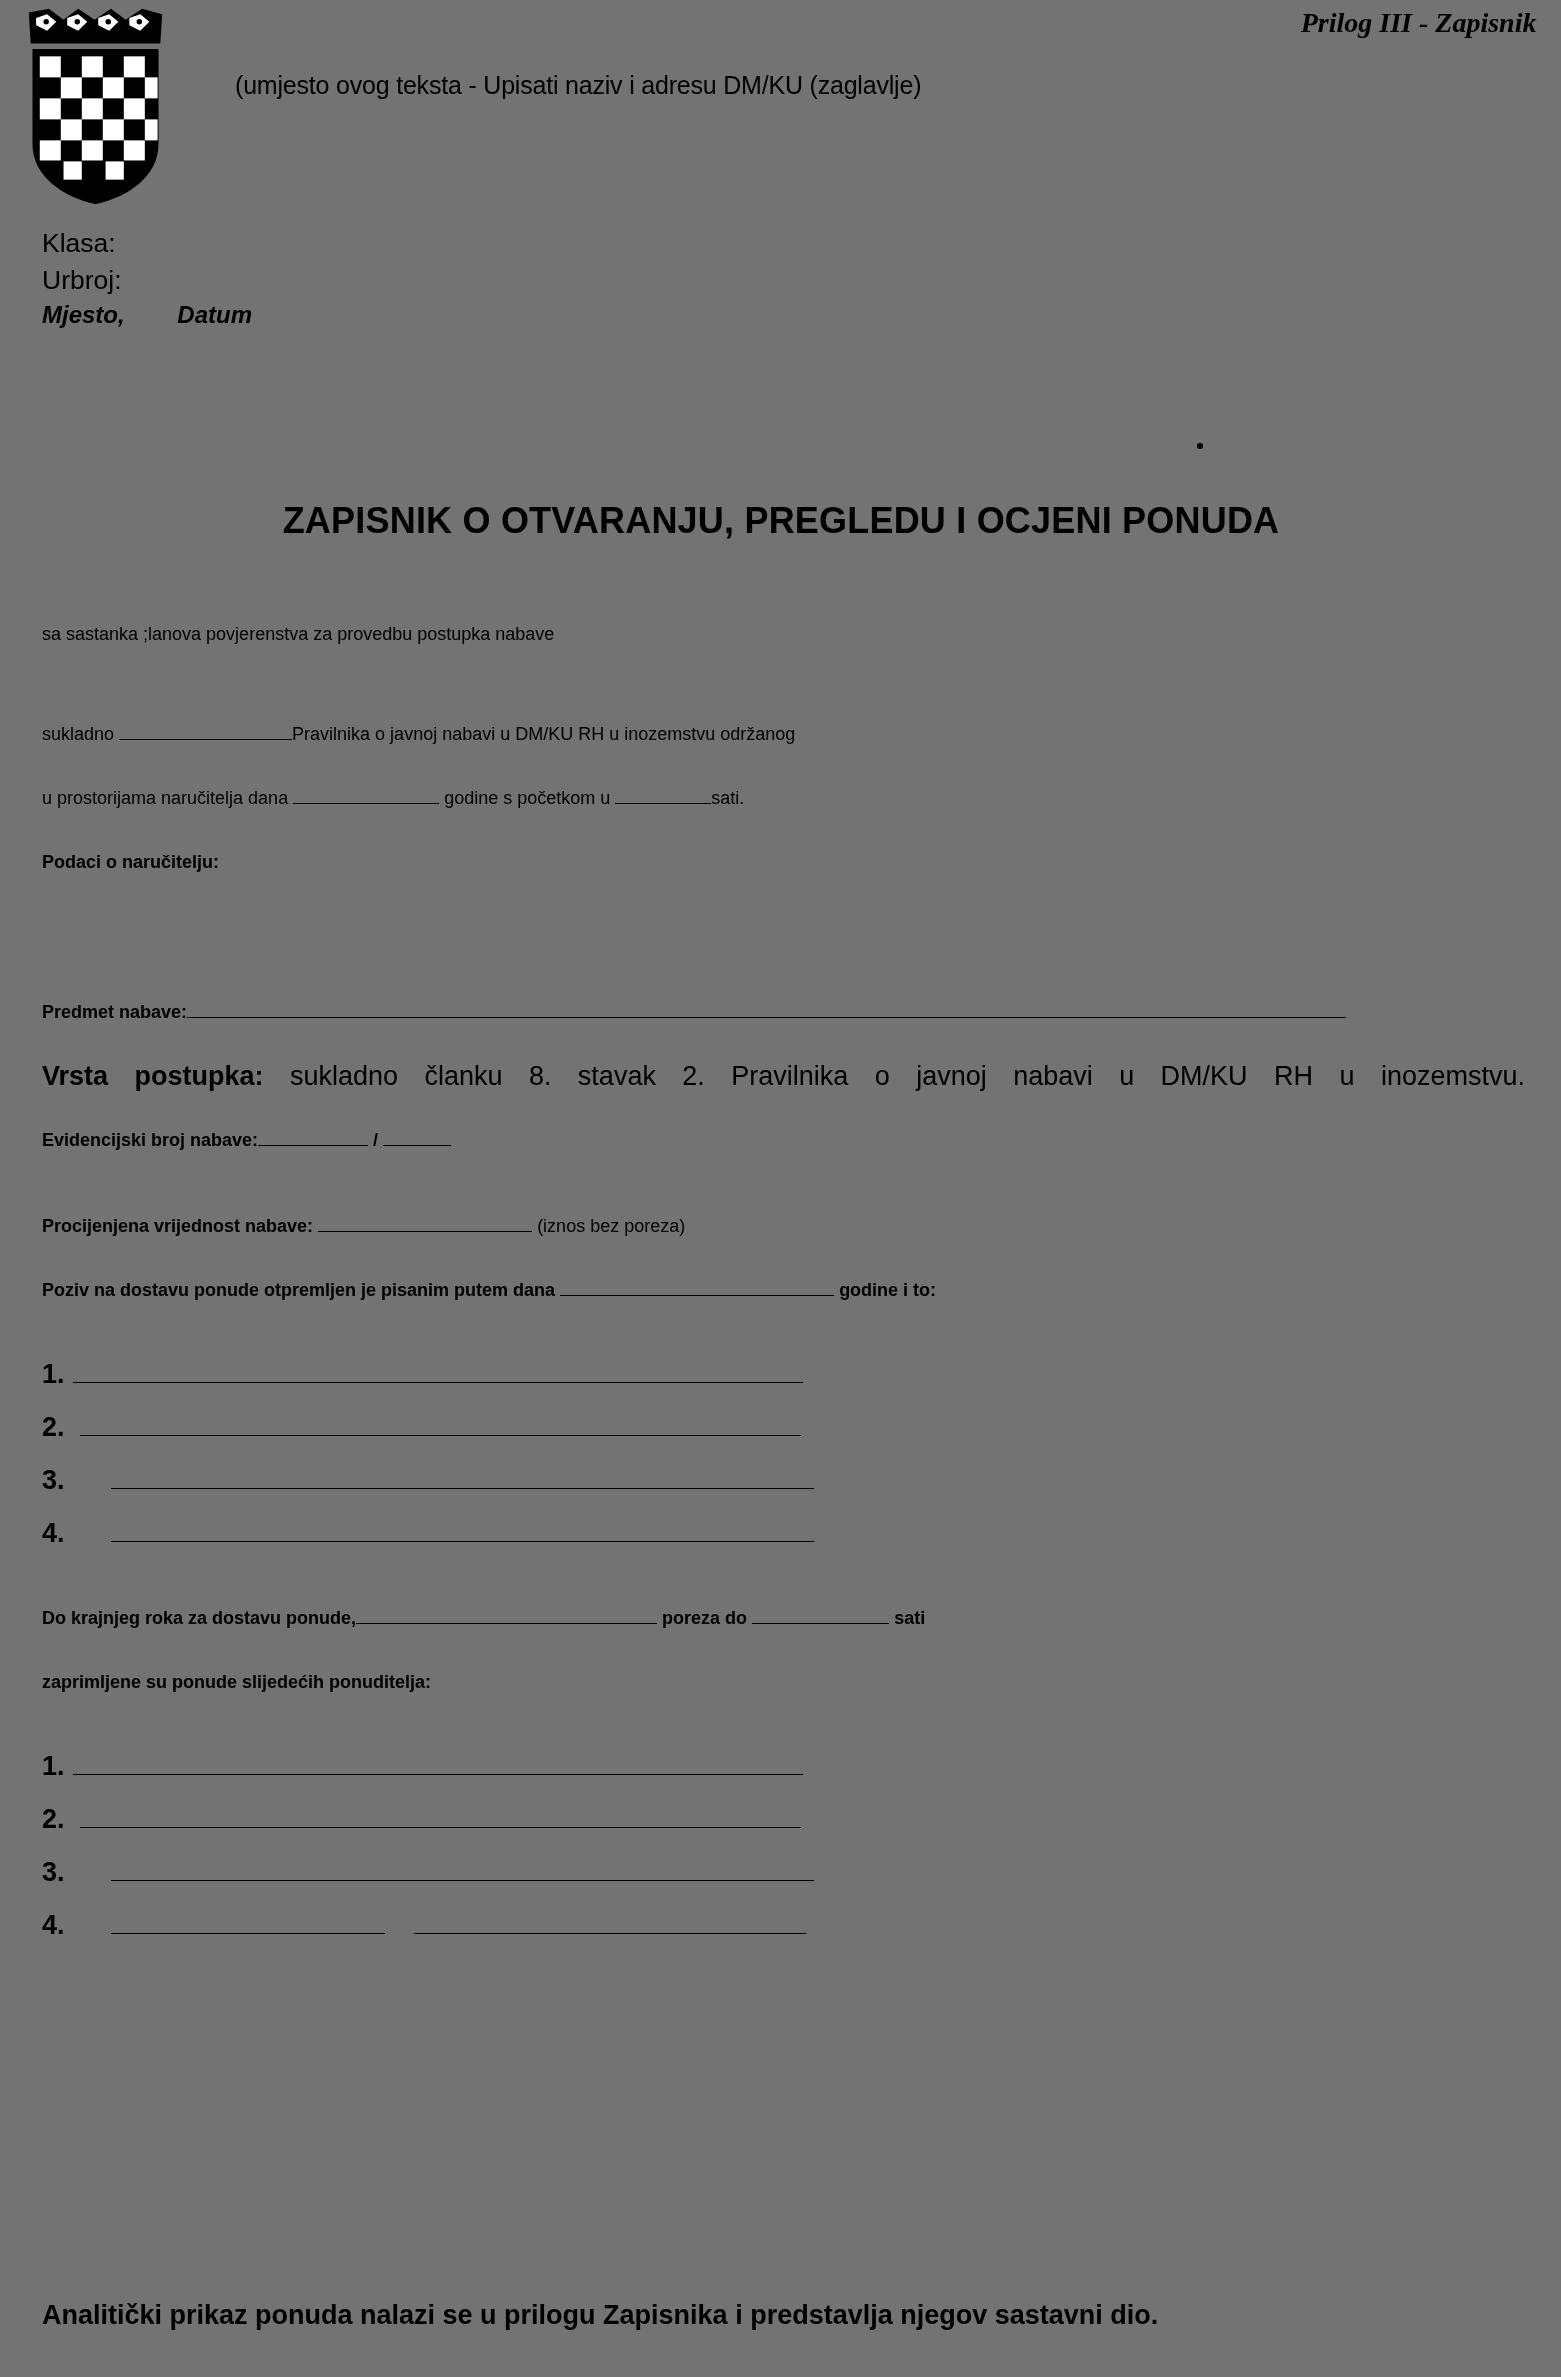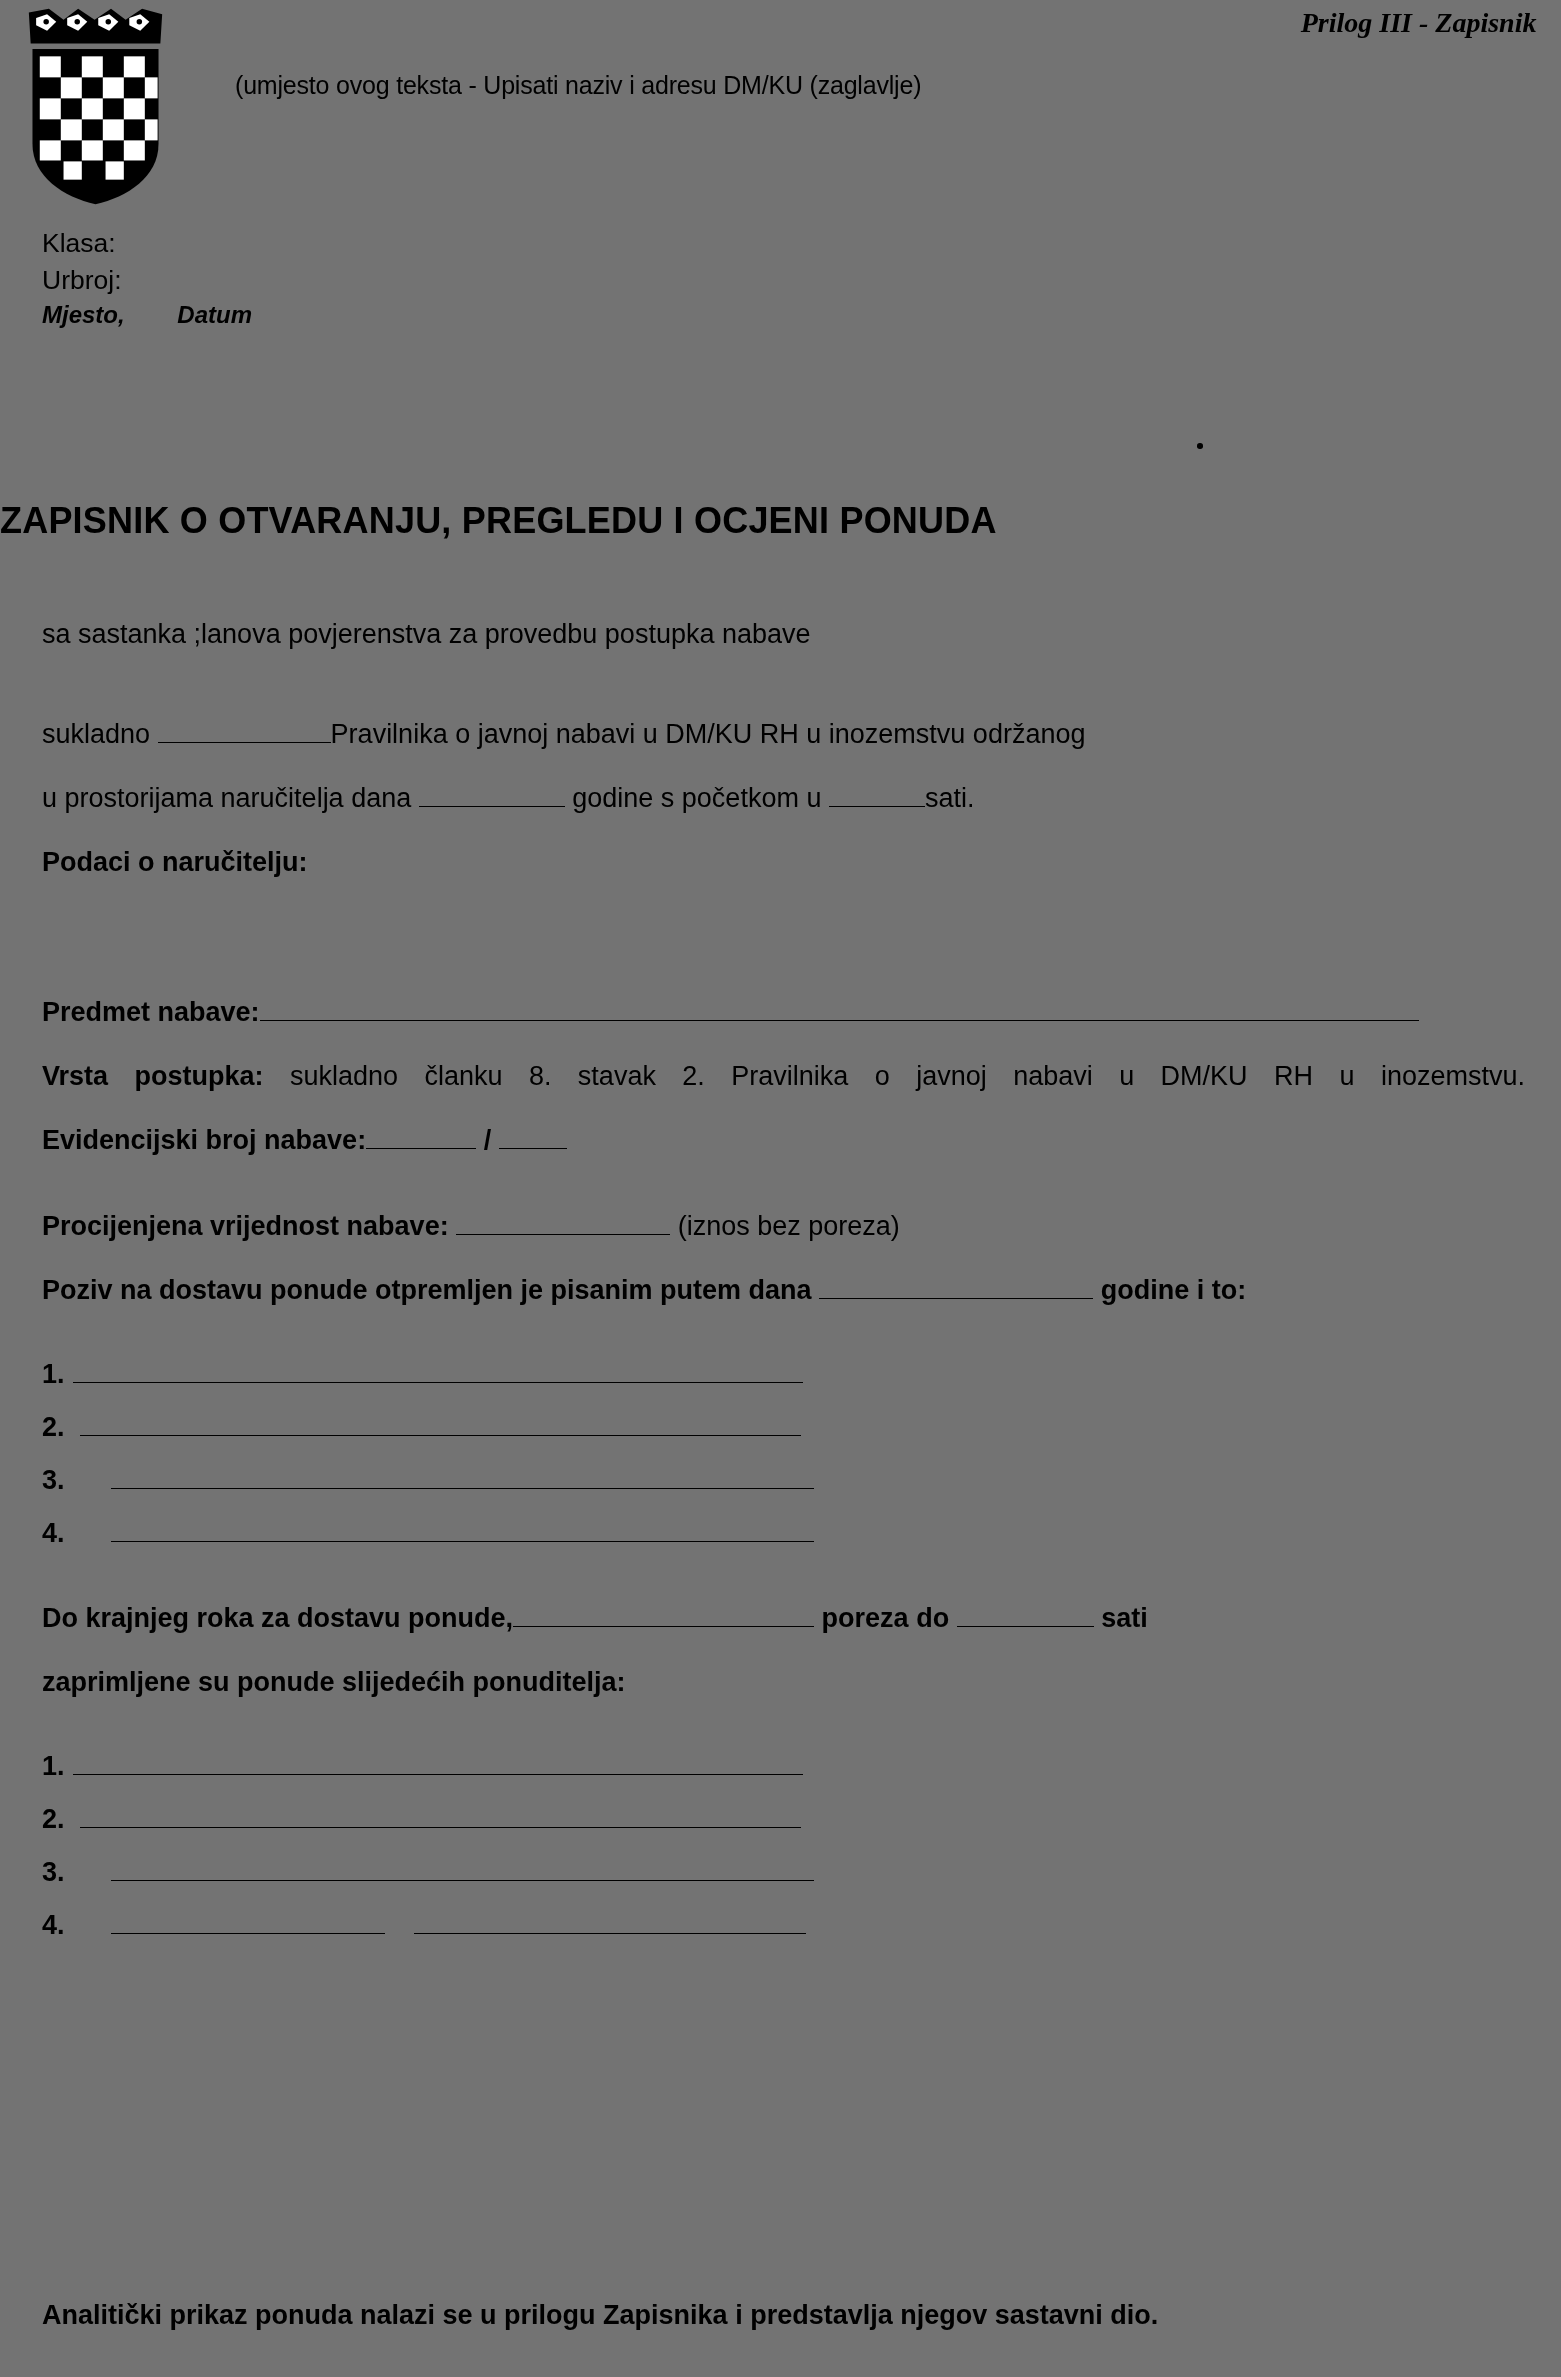--- a/index.html
+++ b/index.html
@@ -86,34 +86,35 @@
     background: #000;
     border-radius: 50%;
   }
 
   
   .title {
     position: absolute;
     left: 0;
     right: 0;
     top: 500px;
+    text-align: center;
     font-size: 36px;
     font-weight: bold;
     letter-spacing: 0.2px;
   }
 
   
   .body-text {
     position: absolute;
     left: 42px;
     right: 37px;
     top: 613px;
   }
   .line {
-    font-size: 27px;
+    font-size: 18px;
     line-height: 42px;
     margin-bottom: 0;
   }
   .gap-lg { height: 58px; }
   .gap-md { height: 37px; }
   .gap-sm { height: 22px; }
 
   .b { font-weight: bold; }
 
   .fill {

